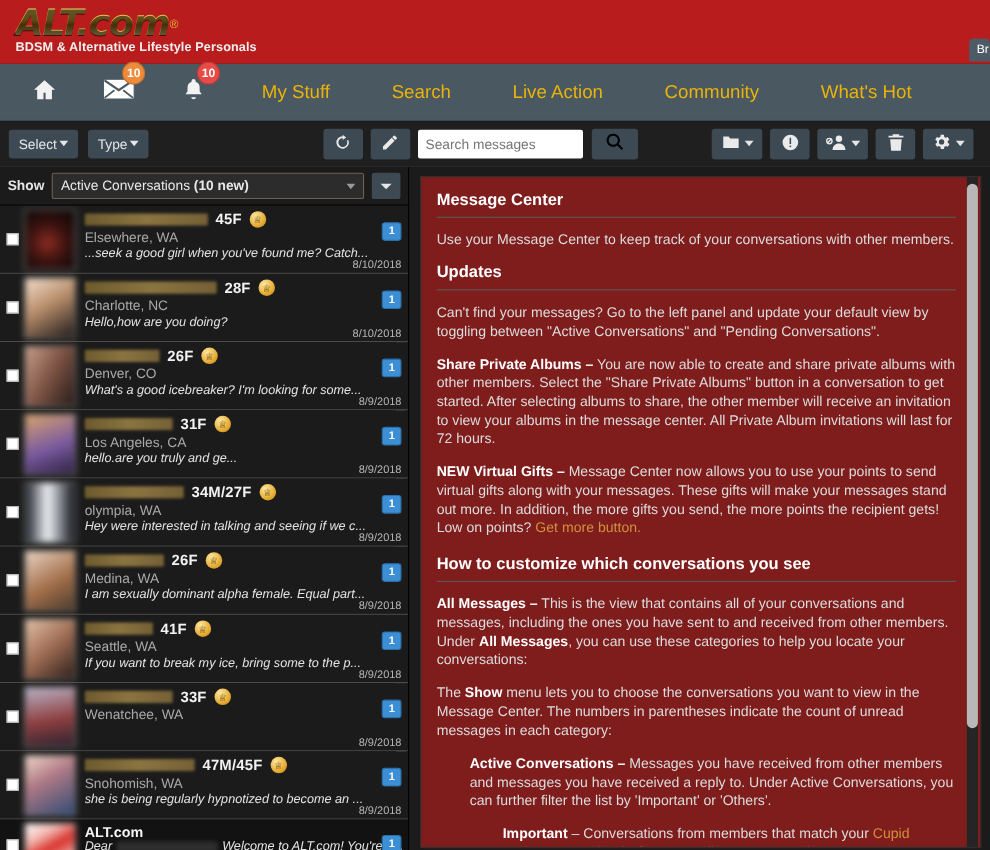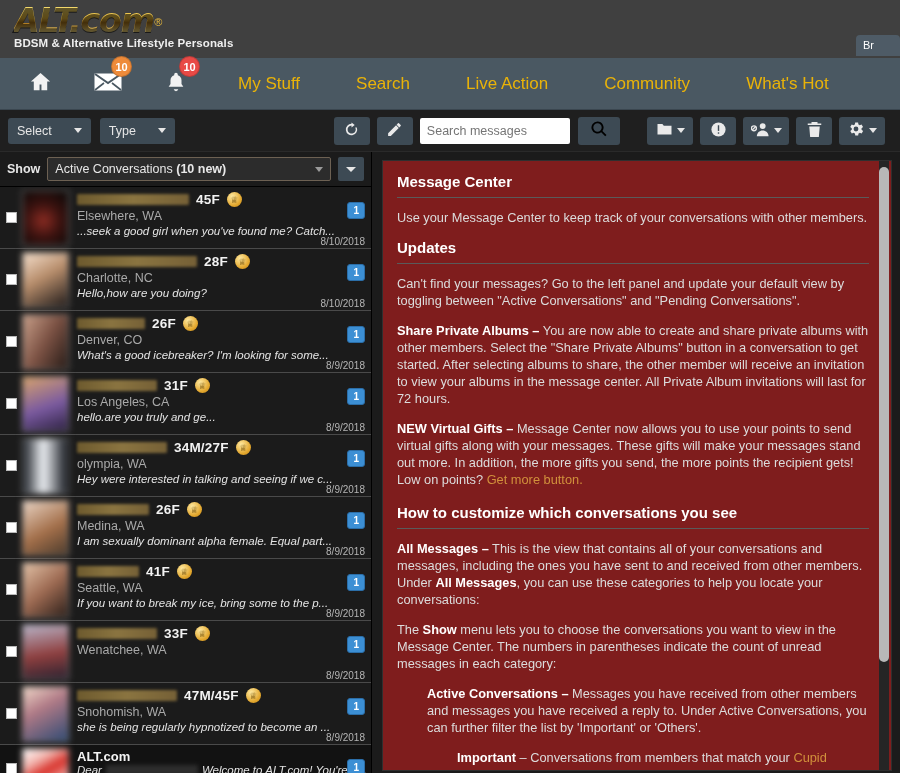--- a/index.html
+++ b/index.html
@@ -7,42 +7,42 @@
     width: 900px; height: 773px;
     background: #1b1b1b;
     font-family: "Liberation Sans", sans-serif;
     overflow: hidden;
     color: #d9d9d9;
   }
   #app { position: relative; width: 900px; height: 773px; overflow: hidden; }
 
   
   .logobar {
-    height: 58px; background: #404040; position: relative;
+    height: 58px; background: #b91c1c; position: relative;
     padding: 4px 0 0 14px;
   }
   .logo-word {
     font-family: "DejaVu Sans", sans-serif;
     font-size: 33px; font-weight: bold; font-style: italic;
     letter-spacing: -1px; line-height: 34px;
     background: linear-gradient(180deg,#f6e27a 0%,#e8b93b 42%,#a9741a 55%,#f3d575 80%,#caa03a 100%);
     -webkit-background-clip: text; background-clip: text;
     color: transparent; display: inline-block;
     text-shadow: 0 1px 0 rgba(0,0,0,.6);
   }
   .logo-reg { font-size: 11px; vertical-align: super; color: #e8b93b; }
   .logo-tag {
     font-size: 11.5px; color: #efefef; font-weight: bold;
     letter-spacing: .1px; margin-top: -1px;
   }
   .browser-tab {
     position: absolute; right: 0; top: 35px;
     background: #4e5b66; color: #fff; font-size: 11px;
     padding: 4px 6px 5px 7px; border-radius: 4px 4px 0 0;
-    width: 44px; overflow: hidden; white-space: nowrap;
+    width: 19px; overflow: hidden; white-space: nowrap;
   }
 
   
   .navbar {
     height: 52px; background: #4a5862;
     display: flex; align-items: center; padding-left: 6px;
     border-bottom: 1px solid #3a464f;
   }
   .nav-icon {
     position: relative; width: 68px; height: 65px;
@@ -67,21 +67,21 @@
   
   .toolbar {
     height: 42px; background: #1f1f1f;
     display: flex; align-items: center; padding: 0 8px;
     border-bottom: 1px solid #2a2a2a;
   }
   .tbtn {
     background: #3d4a54; color: #e6e6e6; border: none;
     height: 26px; border-radius: 3px; font-size: 12.5px;
     padding: 0 9px; margin-right: 9px; cursor: pointer;
-    display: flex; align-items: center; gap: 22px;
+    display: flex; align-items: center; gap: 2px;
     font-family: "Liberation Sans", sans-serif;
   }
   .caret {
     width: 0; height: 0; border-left: 4px solid transparent;
     border-right: 4px solid transparent; border-top: 5px solid #e6e6e6;
   }
   .tb-spacer { flex: 0 0 auto; }
   .icon-btn {
     background: #3d4a54; border: none; width: 36px; height: 28px;
     border-radius: 3px; margin-right: 7px; cursor: pointer;

